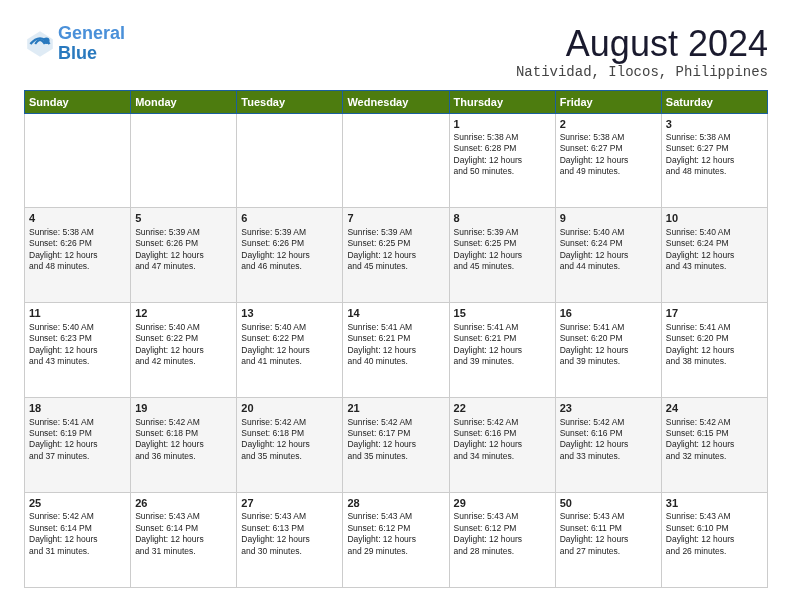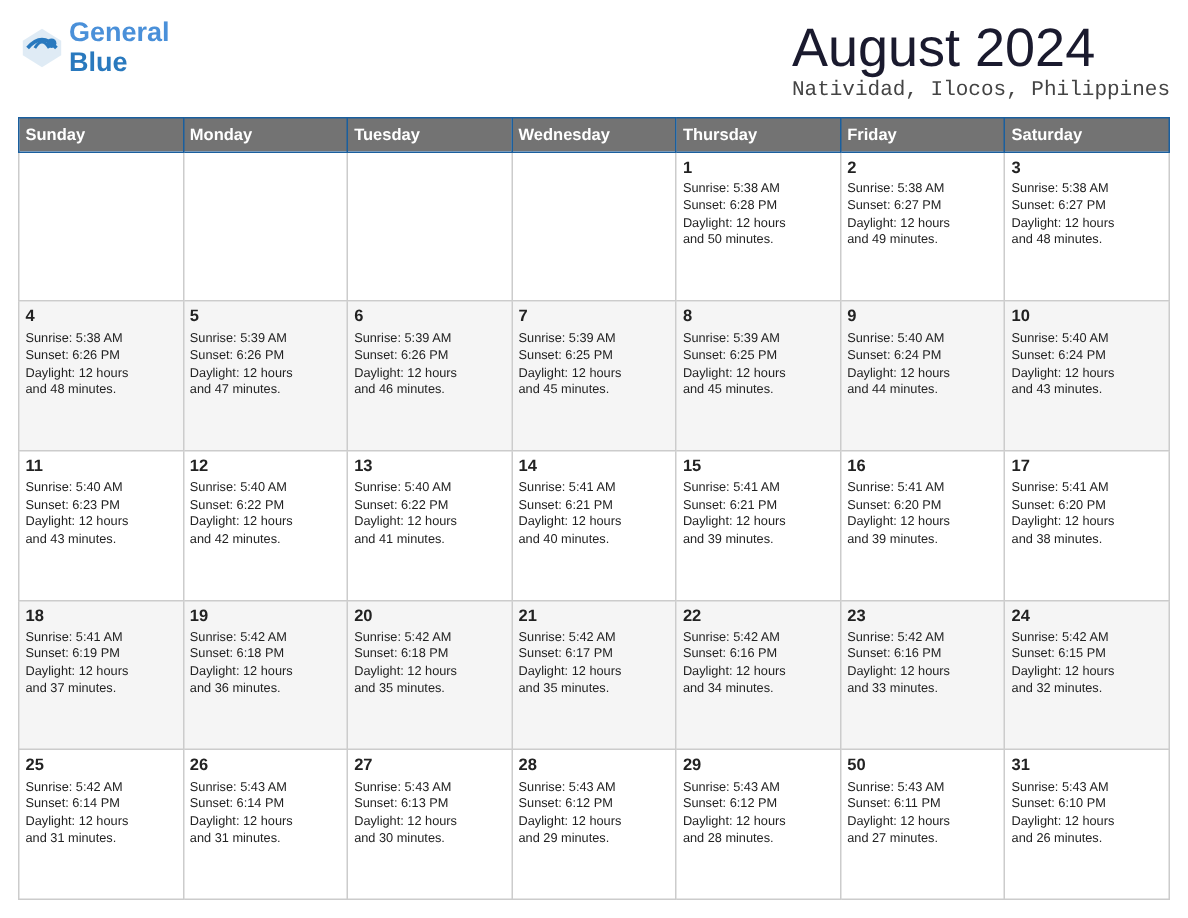--- a/index.html
+++ b/index.html
@@ -6,21 +6,21 @@
     body {
       font-family: Arial, sans-serif;
       background: #fff;
       width: 792px;
       height: 612px;
       overflow: hidden;
     }
     .page {
       width: 792px;
       height: 612px;
-      padding: 12px;
+      padding: 24px;
       display: flex;
       flex-direction: column;
     }
     .header {
       display: flex;
       justify-content: space-between;
       align-items: flex-start;
       margin-bottom: 10px;
     }
     .logo {
@@ -36,41 +36,42 @@
     .logo-text span {
       color: #4a90d9;
     }
     .logo-icon {
       width: 32px;
       height: 32px;
       margin-right: 2px;
       position: relative;
     }
     .title-block {
+      text-align: right;
     }
     .month-title {
       font-size: 36px;
       font-weight: 300;
       color: #1a1a2e;
       line-height: 1.1;
     }
     .subtitle {
       font-size: 14px;
       color: #444;
       font-family: Liberation Mono, monospace;
     }
     .calendar {
       flex: 1;
       border: 1px solid #ccc;
       border-collapse: collapse;
       width: 100%;
       table-layout: fixed;
     }
     .calendar th {
-      background-color: #737373;
+      background-color: #4d7c0f;
       color: #fff;
       font-size: 11px;
       font-weight: bold;
       padding: 5px 4px;
       text-align: left;
       border: 1px solid #1a5f9e;
     }
     .calendar td {
       vertical-align: top;
       border: 1px solid #ccc;

